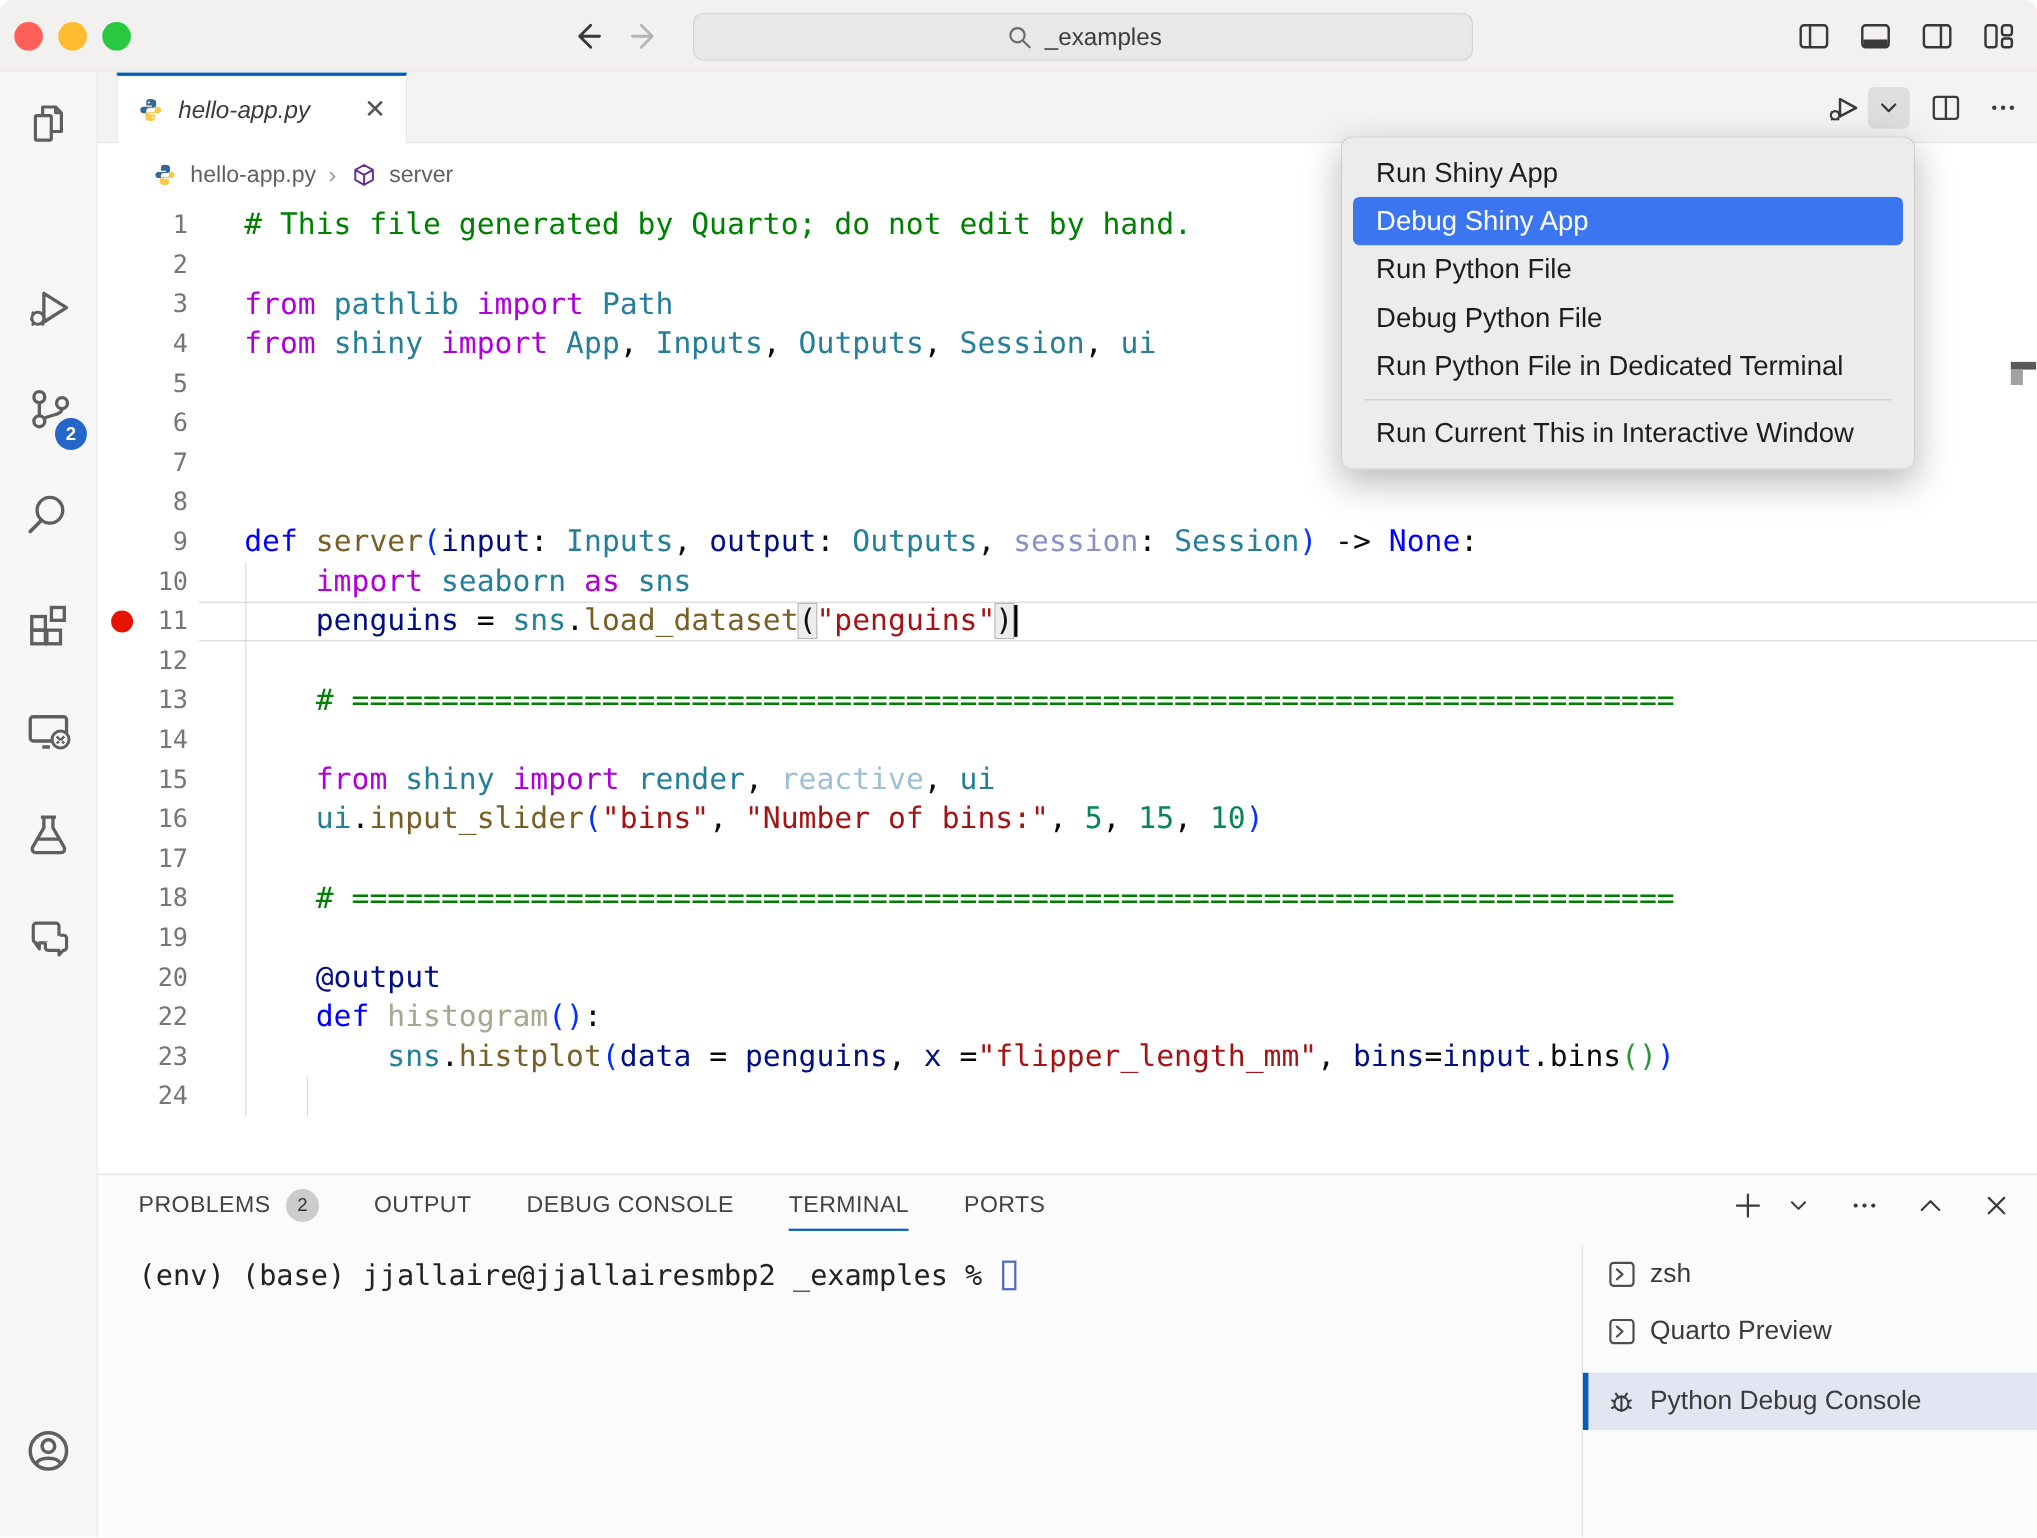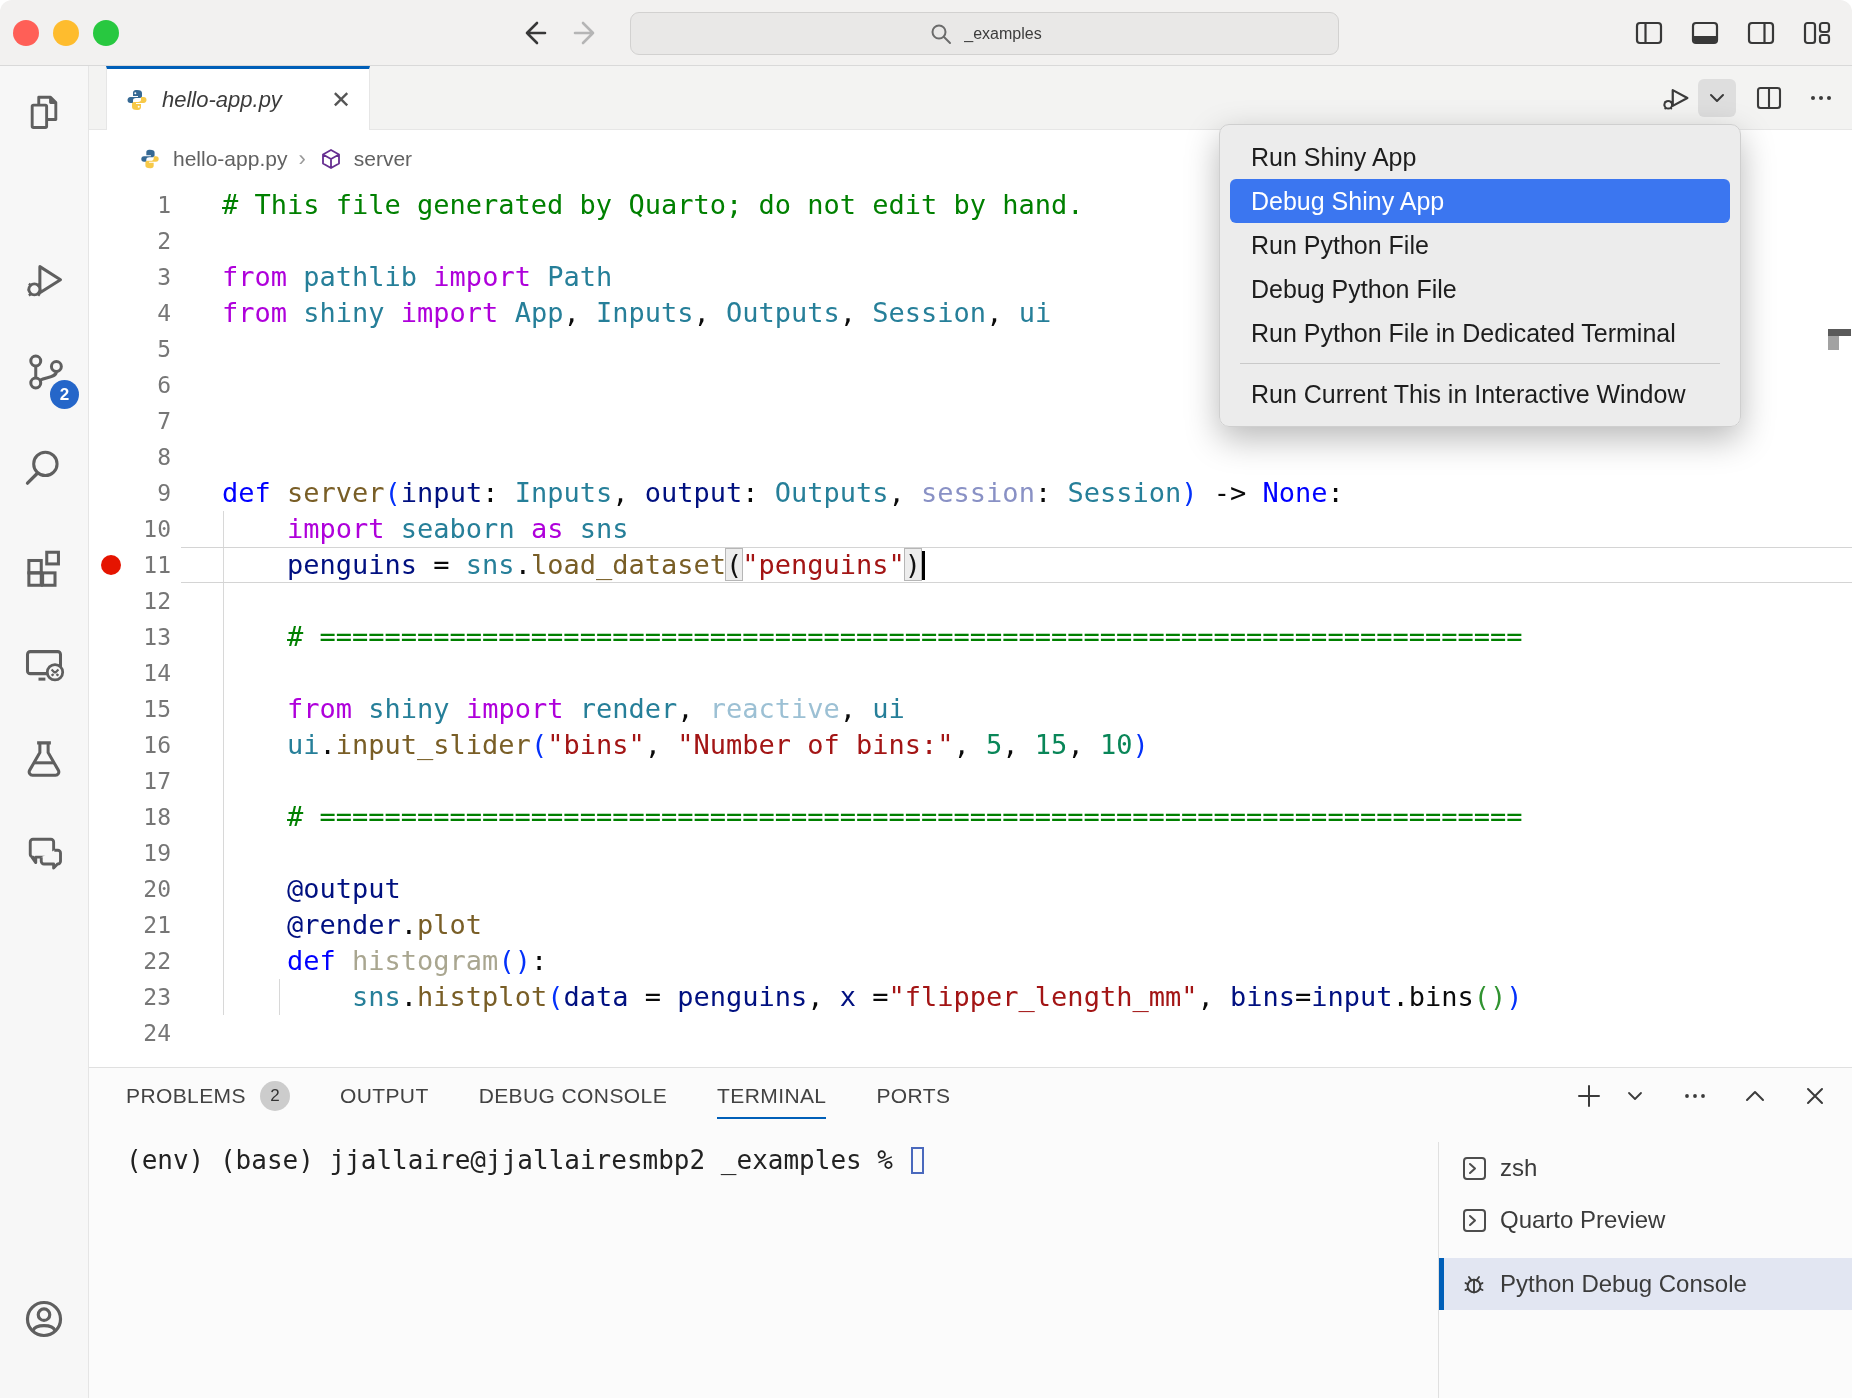--- a/index.html
+++ b/index.html
@@ -10,21 +10,21 @@
   
   .titlebar{position:absolute;left:0;top:0;width:1852px;height:66px;background:#f2f1f0;
     border-bottom:1px solid #d9d9d9;border-radius:12px 12px 0 0;}
   .tl{position:absolute;top:20px;width:26px;height:26px;border-radius:50%;}
   .tl.red{left:13px;background:#ff5f57;}
   .tl.yellow{left:53px;background:#febc2e;}
   .tl.green{left:93px;background:#28c840;}
   .navbtn{position:absolute;top:12px;width:42px;height:42px;display:flex;align-items:center;justify-content:center;}
   .searchbox{position:absolute;left:630px;top:12px;width:709px;height:43px;background:#e9e8e7;
     border:1px solid #d2d1d0;border-radius:9px;display:flex;align-items:center;justify-content:center;gap:9px;
-    font-size:16px;color:#3c3c3c;}
+    font-size:22px;color:#3c3c3c;}
   .tb-icons{position:absolute;right:18px;top:14px;display:flex;gap:22px;align-items:center;}
   .tb-icons .icobtn{width:34px;height:38px;display:flex;align-items:center;justify-content:center;}
 
   
   .activitybar{position:absolute;left:0;top:66px;width:89px;height:1332px;background:#f7f7f7;
     border-right:1px solid #e5e5e5;}
   .ab-item{position:absolute;left:0;width:88px;height:84px;display:flex;align-items:center;justify-content:center;}
   .badge{position:absolute;border-radius:50%;background:#2566c9;color:#fff;font-size:17px;font-weight:bold;
     display:flex;align-items:center;justify-content:center;width:29px;height:29px;}
 
@@ -76,21 +76,21 @@
   .panel-tab{position:relative;height:56px;display:flex;align-items:center;gap:14px;font-size:21px;
     letter-spacing:0.4px;color:#424242;}
   .panel-tab.active::after{content:"";position:absolute;left:0;right:0;bottom:5px;height:2.5px;background:#005fb8;}
   .ptab-badge{background:#cccccc;color:#333;border-radius:50%;width:30px;height:30px;font-size:17px;
     display:flex;align-items:center;justify-content:center;letter-spacing:0;}
   .panel-actions{position:absolute;right:20px;top:0;height:56px;display:flex;align-items:center;gap:26px;}
   .pa-btn{width:34px;height:34px;display:flex;align-items:center;justify-content:center;border-radius:6px;}
   .terminal-line{position:absolute;left:37px;top:74px;white-space:pre;font-family:"DejaVu Sans Mono",monospace;
     font-size:26px;line-height:36px;color:#222;}
   .term-cursor{display:inline-block;width:13px;height:27px;border:2px solid #4a69bd;vertical-align:-5px;margin-left:2px;}
-  .term-sidebar{position:absolute;left:1349px;top:74px;width:414px;bottom:0;border-left:1px solid #e0e0e0;}
+  .term-sidebar{position:absolute;left:1349px;top:64px;width:414px;bottom:0;border-left:1px solid #e0e0e0;}
   .term-row{position:relative;height:52px;display:flex;align-items:center;gap:12px;padding-left:21px;font-size:24px;color:#3b3b3b;}
   .term-row.selected{background:#e2e6f2;margin-top:12px;}
   .term-row.selected::before{content:"";position:absolute;left:0;top:0;bottom:0;width:5px;background:#005fb8;}
   .icon-28{width:28px;height:28px;flex:0 0 auto;display:flex;align-items:center;justify-content:center;}
 </style>
 </head>
 <body>
 
 <div class="window">
 
@@ -388,24 +388,20 @@
         </div>
         <div class="code-row">
           <div class="ln">19</div>
           <div class="ct"></div>
         </div>
         <div class="code-row">
           <div class="ln">20</div>
           <div class="ct"><span>    </span><span class="tk-var">@output</span></div>
         </div>
         <div class="code-row">
-          <div class="ln">21</div>
-          <div class="ct"><span>    </span><span class="tk-var">@render</span><span>.</span><span class="tk-fn">plot</span></div>
-        </div>
-        <div class="code-row">
           <div class="ln">22</div>
           <div class="ct"><span>    </span><span class="tk-ctl">def</span><span> </span><span class="tk-fnf">histogram</span><span class="tk-p1">(</span><span class="tk-p1">)</span><span>:</span></div>
         </div>
         <div class="code-row">
           <div class="ln">23</div>
           <div class="ct"><span>        </span><span class="tk-typ">sns</span><span>.</span><span class="tk-fn">histplot</span><span class="tk-p1">(</span><span class="tk-var">data</span><span> = </span><span class="tk-var">penguins</span><span>, </span><span class="tk-var">x</span><span> =</span><span class="tk-str">"flipper_length_mm"</span><span>, </span><span class="tk-var">bins</span><span>=</span><span class="tk-var">input</span><span>.bins</span><span class="tk-p2">(</span><span class="tk-p2">)</span><span class="tk-p1">)</span></div>
         </div>
         <div class="code-row">
           <div class="ln">24</div>
           <div class="ct"></div>

